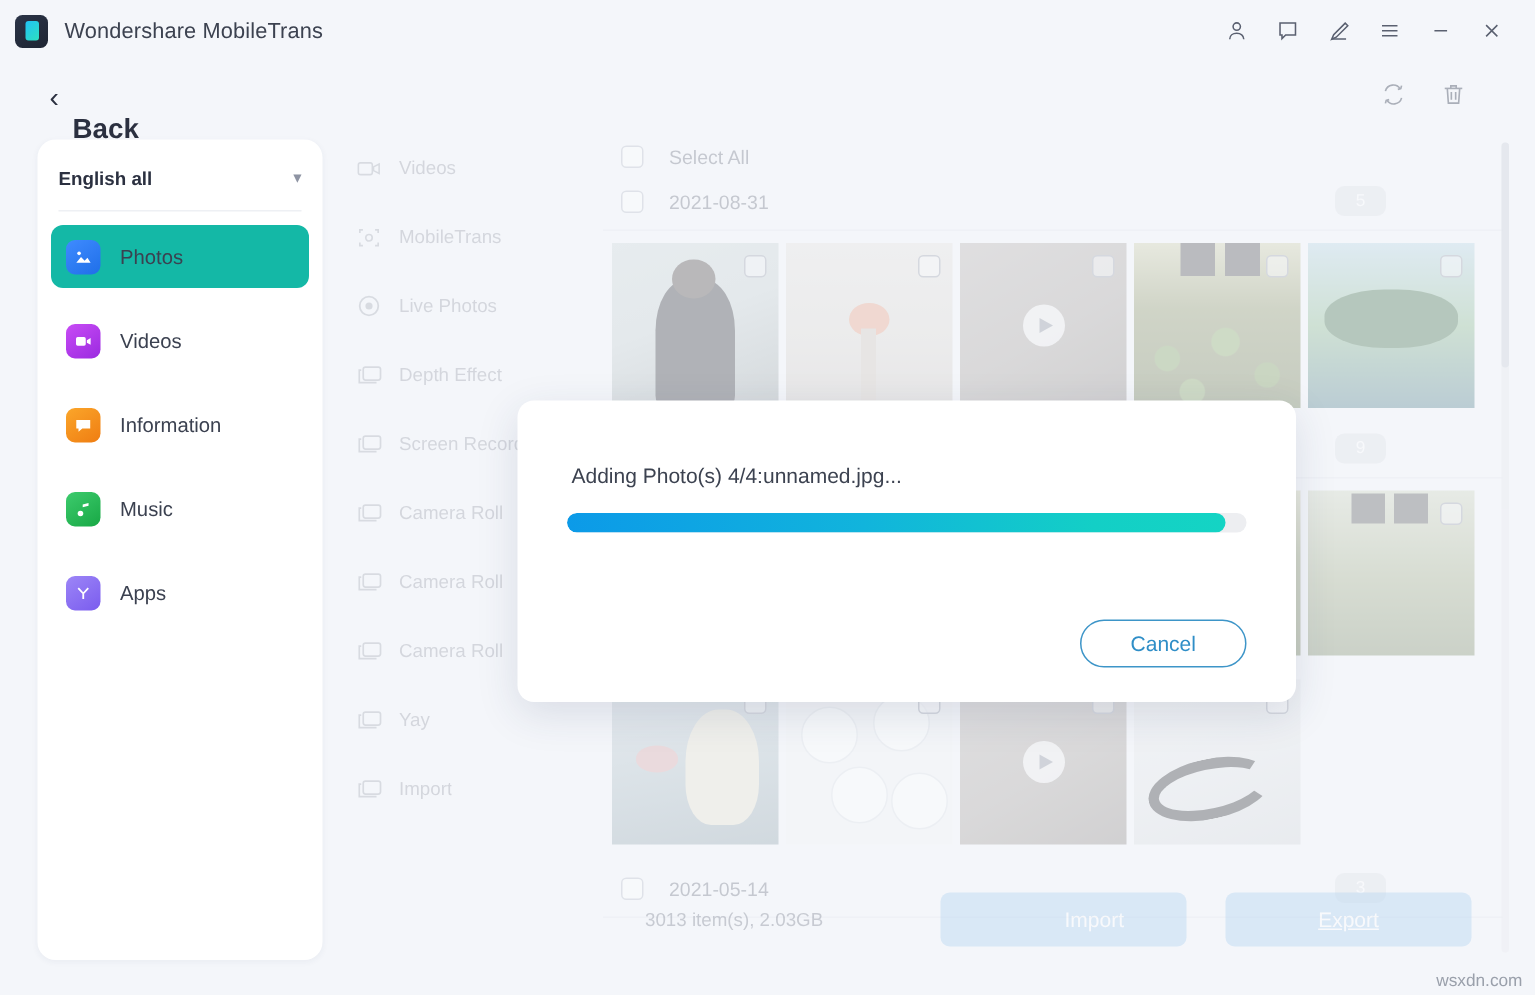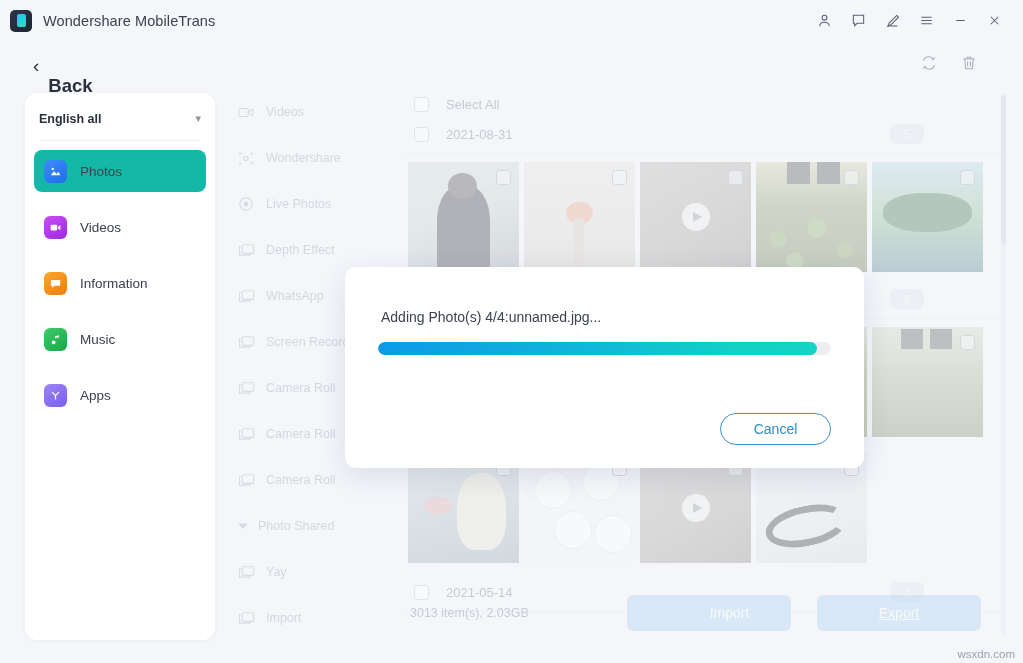--- a/index.html
+++ b/index.html
@@ -262,21 +262,21 @@
   }
 
   
   #bottombar {
     position: absolute; left: 402px; top: 585px;
     width: 600px; height: 55px;
     display: flex; align-items: center;
     opacity: .42;
   }
   #item-summary {
-    margin-left: 8px; font-size: 12.5px; color: #8b909c;
+    margin-left: 28px; font-size: 12.5px; color: #8b909c;
   }
   .action-btn {
     width: 164px; height: 36px; border-radius: 6px;
     background: #b6d6f2; color: #ffffff;
     font-size: 14px;
     display: flex; align-items: center; justify-content: center;
     cursor: pointer; border: none;
     font-family: "Liberation Sans", sans-serif;
   }
   #import-button { margin-left: auto; padding-left: 41px; }
@@ -477,21 +477,21 @@
       <span class="album-label">Videos</span>
     </div>
 
     <div class="album-item">
       <span class="album-glyph">
         <svg width="16" height="15" viewBox="0 0 16 16" fill="none" stroke="#9aa0ab" stroke-width="1.2">
             <path d="M1.5 4.6V2.4h2.2M12.3 2.4h2.2v2.2M14.5 11.4v2.2h-2.2M3.7 13.6H1.5v-2.2"></path>
             <circle cx="8" cy="8" r="2.3"></circle>
           </svg>
       </span>
-      <span class="album-label">Wondershare</span>
+      <span class="album-label">MobileTrans</span>
     </div>
 
     <div class="album-item">
       <span class="album-glyph">
         <svg width="16" height="16" viewBox="0 0 16 16" fill="none" stroke="#9aa0ab" stroke-width="1.2">
             <circle cx="8" cy="8" r="6.2"></circle>
             <circle cx="8" cy="8" r="2.4" fill="#9aa0ab" stroke="none"></circle>
           </svg>
       </span>
       <span class="album-label">Live Photos</span>
@@ -500,38 +500,39 @@
     <div class="album-item">
       <span class="album-glyph">
         <svg width="17" height="14" viewBox="0 0 18 14" fill="none" stroke="#9aa0ab" stroke-width="1.2">
             <rect x="4.4" y="1.4" width="12.2" height="9.2" rx="1.6"></rect>
             <path d="M3 3.6H1.6v8.8h12.2"></path>
           </svg>
       </span>
       <span class="album-label">Depth Effect</span>
     </div>
 
+
     <div class="album-item">
       <span class="album-glyph">
         <svg width="17" height="14" viewBox="0 0 18 14" fill="none" stroke="#9aa0ab" stroke-width="1.2">
             <rect x="4.4" y="1.4" width="12.2" height="9.2" rx="1.6"></rect>
             <path d="M3 3.6H1.6v8.8h12.2"></path>
           </svg>
       </span>
-      <span class="album-label">WhatsApp</span>
+      <span class="album-label">Screen Recorder</span>
     </div>
 
     <div class="album-item">
       <span class="album-glyph">
         <svg width="17" height="14" viewBox="0 0 18 14" fill="none" stroke="#9aa0ab" stroke-width="1.2">
             <rect x="4.4" y="1.4" width="12.2" height="9.2" rx="1.6"></rect>
             <path d="M3 3.6H1.6v8.8h12.2"></path>
           </svg>
       </span>
-      <span class="album-label">Screen Recorder</span>
+      <span class="album-label">Camera Roll</span>
     </div>
 
     <div class="album-item">
       <span class="album-glyph">
         <svg width="17" height="14" viewBox="0 0 18 14" fill="none" stroke="#9aa0ab" stroke-width="1.2">
             <rect x="4.4" y="1.4" width="12.2" height="9.2" rx="1.6"></rect>
             <path d="M3 3.6H1.6v8.8h12.2"></path>
           </svg>
       </span>
       <span class="album-label">Camera Roll</span>
@@ -540,38 +541,20 @@
     <div class="album-item">
       <span class="album-glyph">
         <svg width="17" height="14" viewBox="0 0 18 14" fill="none" stroke="#9aa0ab" stroke-width="1.2">
             <rect x="4.4" y="1.4" width="12.2" height="9.2" rx="1.6"></rect>
             <path d="M3 3.6H1.6v8.8h12.2"></path>
           </svg>
       </span>
       <span class="album-label">Camera Roll</span>
     </div>
 
-    <div class="album-item">
-      <span class="album-glyph">
-        <svg width="17" height="14" viewBox="0 0 18 14" fill="none" stroke="#9aa0ab" stroke-width="1.2">
-            <rect x="4.4" y="1.4" width="12.2" height="9.2" rx="1.6"></rect>
-            <path d="M3 3.6H1.6v8.8h12.2"></path>
-          </svg>
-      </span>
-      <span class="album-label">Camera Roll</span>
-    </div>
-
-    <div class="album-item group">
-      <span class="album-glyph">
-        <svg width="10" height="8" viewBox="0 0 10 8" fill="#9aa0ab">
-            <path d="M0 1.6h10L5 6.8z"></path>
-          </svg>
-      </span>
-      <span class="album-label">Photo Shared</span>
-    </div>
 
     <div class="album-item">
       <span class="album-glyph">
         <svg width="17" height="14" viewBox="0 0 18 14" fill="none" stroke="#9aa0ab" stroke-width="1.2">
             <rect x="4.4" y="1.4" width="12.2" height="9.2" rx="1.6"></rect>
             <path d="M3 3.6H1.6v8.8h12.2"></path>
           </svg>
       </span>
       <span class="album-label">Yay</span>
     </div>

